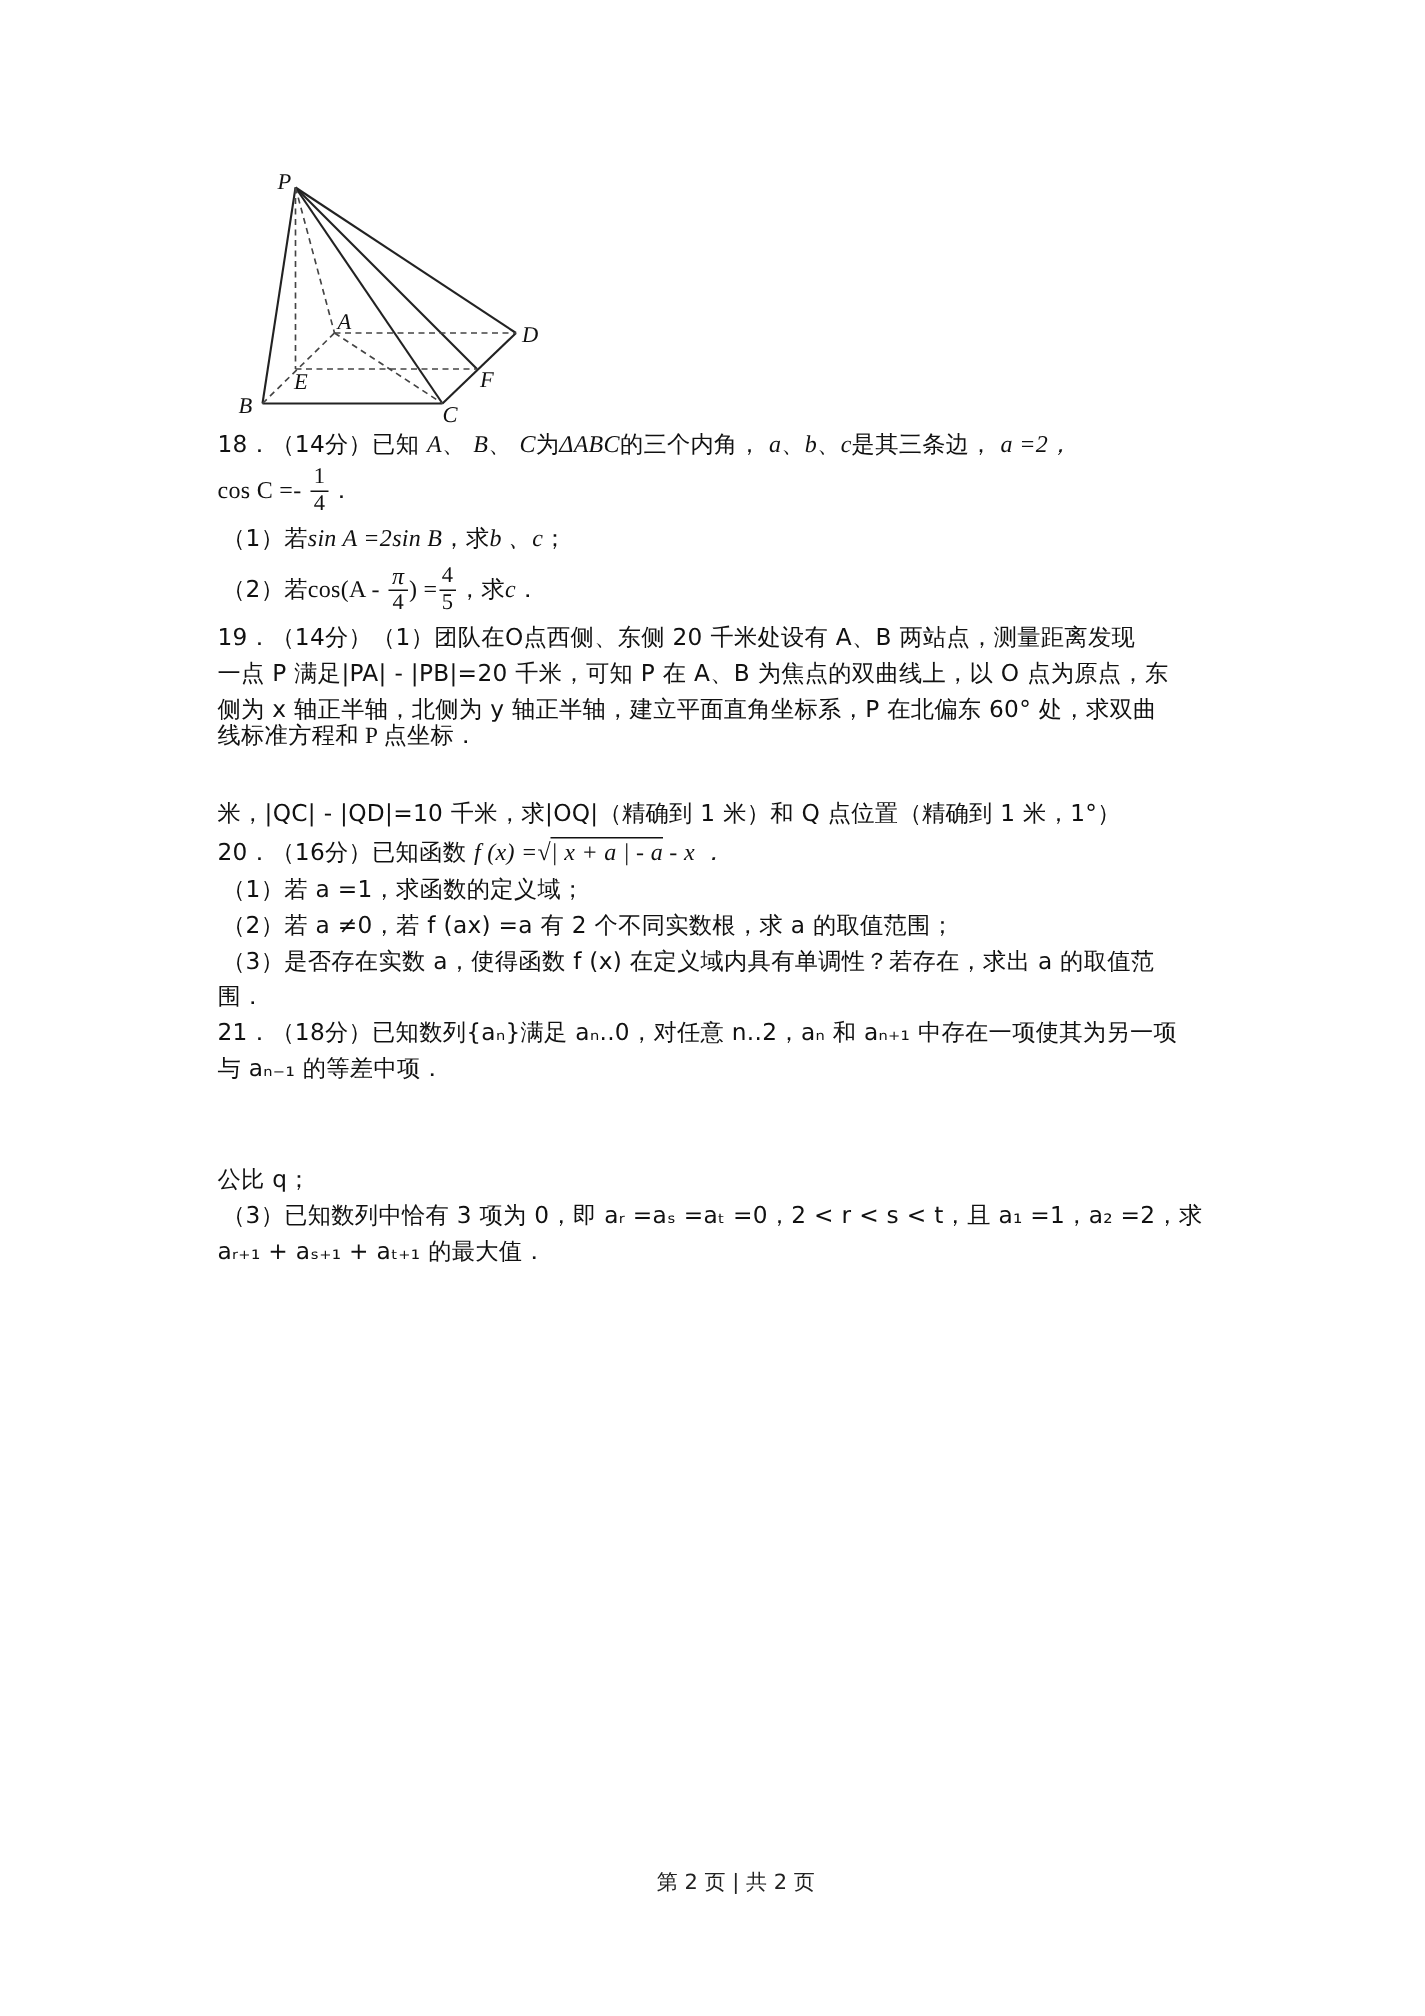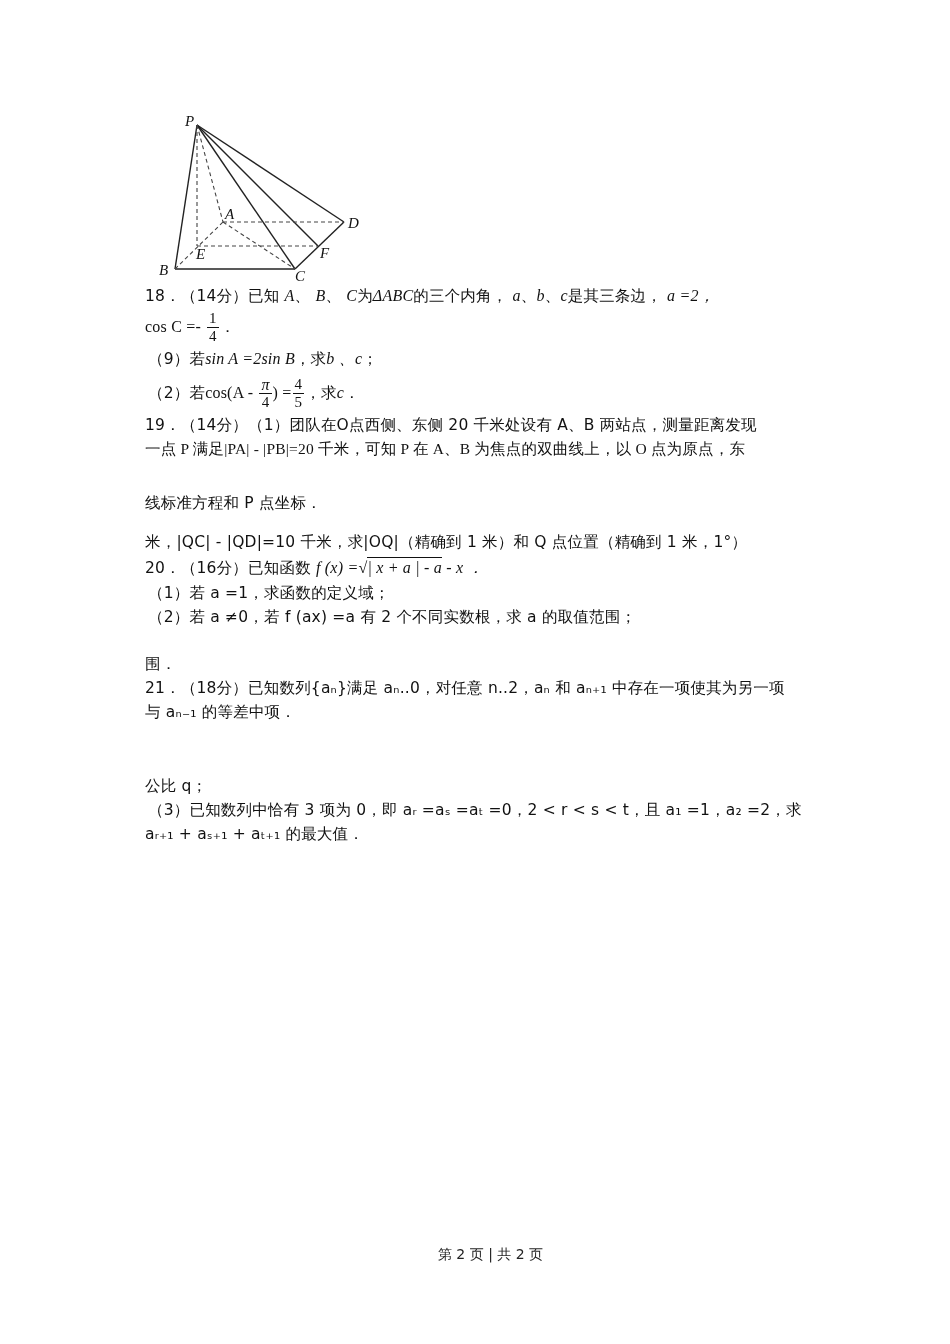--- a/index.html
+++ b/index.html
@@ -57,37 +57,39 @@
     <span class="m">B</span><span>、</span>
     <span class="m">C</span><span>为</span><span class="m">ΔABC</span><span>的三个内角，</span>
     <span class="m">a</span>、<span class="m">b</span>、<span class="m">c</span><span>是其三条边，</span>
     <span class="m">a =2，</span>
   </div>
   <div class="line" style="top:310px;">
     <span class="mr">cos C =-</span>
     <span class="frac"><span class="num">1</span><span class="den">4</span></span><span>．</span>
   </div>
   <div class="line indent" style="top:348px;">
-    <span>（9）若</span><span class="m">sin A =2sin B</span><span>，求</span><span class="m">b 、c</span><span>；</span>
+    <span>（1）若</span><span class="m">sin A =2sin B</span><span>，求</span><span class="m">b 、c</span><span>；</span>
   </div>
   <div class="line indent" style="top:376px;">
     <span>（2）若</span><span class="mr">cos(A -</span>
     <span class="frac"><span class="num m">π</span><span class="den">4</span></span><span class="mr">) =</span><span class="frac"><span class="num">4</span><span class="den">5</span></span><span>，求</span><span class="m">c</span><span>．</span>
   </div>
 
   <div class="line" style="top:414px;">19．（14分）（1）团队在O点西侧、东侧 20 千米处设有 A、B 两站点，测量距离发现</div>
-  <div class="line" style="top:438px;font-family:Liberation Serif, serif;">一点 P 满足|PA| - |PB|=20 千米，可知 P 在 A、B 为焦点的双曲线上，以 O 点为原点，东</div>
-  <div class="line" style="top:492px;">线标准方程和 P 点坐标．</div>
+  <div class="line" style="top:438px;">一点 P 满足|PA| - |PB|=20 千米，可知 P 在 A、B 为焦点的双曲线上，以 O 点为原点，东</div>
+  <div class="line" style="top:462px;">侧为 x 轴正半轴，北侧为 y 轴正半轴，建立平面直角坐标系，P 在北偏东 60° 处，求双曲</div>
+  <div class="line" style="top:480px;font-family:Liberation Serif, serif;">线标准方程和 P 点坐标．</div>
   <div class="line" style="top:531px;">米，|QC| - |QD|=10 千米，求|OQ|（精确到 1 米）和 Q 点位置（精确到 1 米，1°）</div>
 
   <div class="line" style="top:557px;">
     <span>20．（16分）已知函数 </span><span class="m">f (x) =</span><span class="mr">√</span><span class="m sqrt">| x + a | - a</span><span class="m"> - x ．</span>
   </div>
   <div class="line indent" style="top:582px;">（1）若 a =1，求函数的定义域；</div>
   <div class="line indent" style="top:606px;">（2）若 a ≠0，若 f (ax) =a 有 2 个不同实数根，求 a 的取值范围；</div>
+  <div class="line indent" style="top:630px;">（3）是否存在实数 a，使得函数 f (x) 在定义域内具有单调性？若存在，求出 a 的取值范</div>
   <div class="line" style="top:653px;">围．</div>
 
   <div class="line" style="top:677px;">21．（18分）已知数列{aₙ}满足 aₙ..0，对任意 n..2，aₙ 和 aₙ₊₁ 中存在一项使其为另一项</div>
   <div class="line" style="top:701px;">与 aₙ₋₁ 的等差中项．</div>
   <div class="line" style="top:775px;">公比 q；</div>
   <div class="line indent" style="top:799px;">（3）已知数列中恰有 3 项为 0，即 aᵣ =aₛ =aₜ =0，2 &lt; r &lt; s &lt; t，且 a₁ =1，a₂ =2，求</div>
   <div class="line" style="top:823px;">aᵣ₊₁ + aₛ₊₁ + aₜ₊₁ 的最大值．</div>
 
   <div class="footer">第 2 页 | 共 2 页</div>
 </div>

